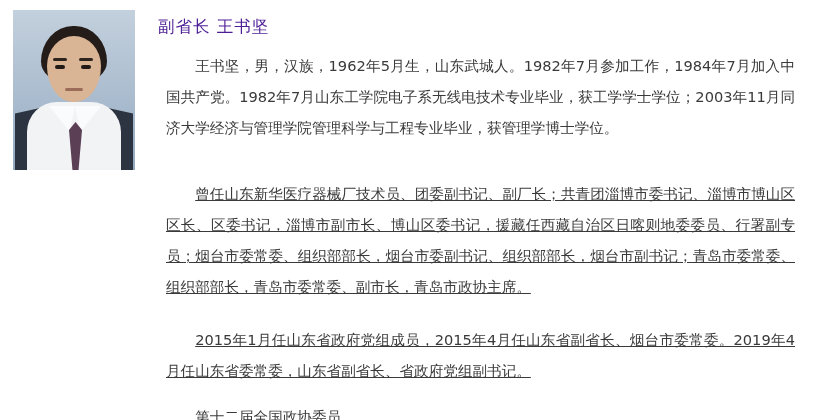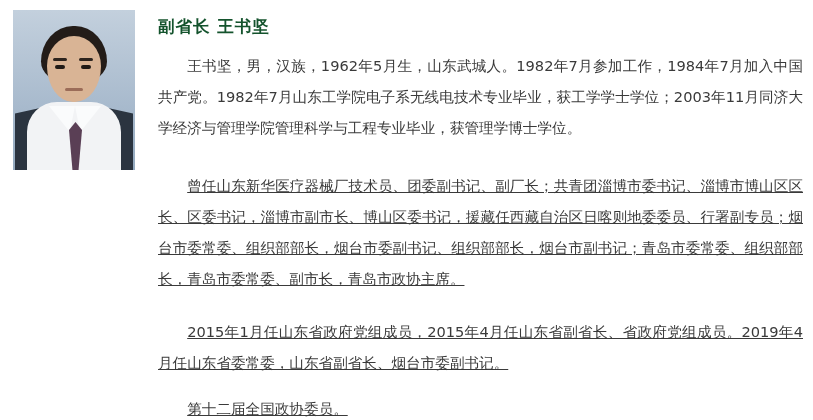--- a/index.html
+++ b/index.html
@@ -126,33 +126,33 @@
   }
 
   .content {
     position: absolute;
     left: 158px;
     top: 0;
     width: 645px;
   }
   .title {
     font-size: 16.5px;
-    font-weight: bold;
-    color: #14532d;
+    font-weight: normal;
+    color: #4c1d95;
     letter-spacing: 1px;
     margin: 14px 0 10px 0;
     line-height: 26px;
   }
   .body-para {
     font-size: 14.6px;
     line-height: 31px;
     color: #3a3a3a;
     text-align: justify;
     text-justify: inter-ideograph;
-    margin: 0;
+    margin: 8px;
   }
   .indent {
     text-indent: 2em;
   }
   .tail {
     position: absolute;
     left: 158px;
     width: 645px;
     font-size: 14.6px;
     line-height: 31px;
@@ -184,20 +184,20 @@
   <div class="content">
     <div class="title">副省长 王书坚</div>
     <p class="body-para indent">王书坚，男，汉族，1962年5月生，山东武城人。1982年7月参加工作，1984年7月加入中国共产党。1982年7月山东工学院电子系无线电技术专业毕业，获工学学士学位；2003年11月同济大学经济与管理学院管理科学与工程专业毕业，获管理学博士学位。</p>
   </div>
 
   <div class="tail" style="top:170px;">
     <p class="body-para indent">曾任山东新华医疗器械厂技术员、团委副书记、副厂长；共青团淄博市委书记、淄博市博山区区长、区委书记，淄博市副市长、博山区委书记，援藏任西藏自治区日喀则地委委员、行署副专员；烟台市委常委、组织部部长，烟台市委副书记、组织部部长，烟台市副书记；青岛市委常委、组织部部长，青岛市委常委、副市长，青岛市政协主席。</p>
   </div>
 
   <div class="tail" style="top:316px;">
-    <p class="body-para indent">2015年1月任山东省政府党组成员，2015年4月任山东省副省长、省政府党组成员。2019年4月任山东省委常委，山东省副省长、烟台市委副书记。</p>
+    <p class="body-para indent">2015年1月任山东省政府党组成员，2015年4月任山东省副省长、烟台市委常委。2019年4月任山东省委常委，山东省副省长、省政府党组副书记。</p>
   </div>
 
   <div class="tail" style="top:393px;">
     <p class="body-para indent">第十二届全国政协委员。</p>
   </div>
 
 </div>
 
 </body></html>

